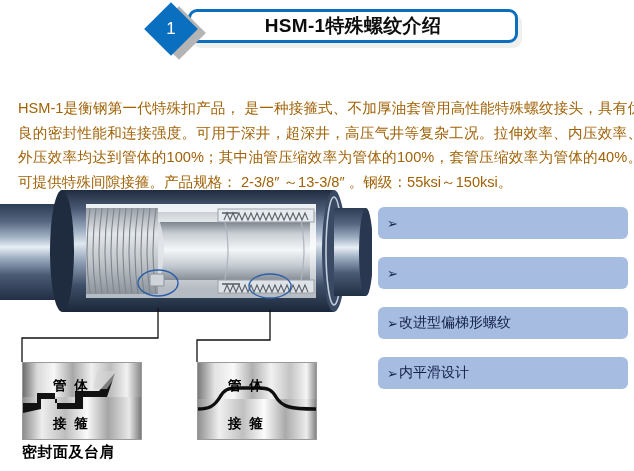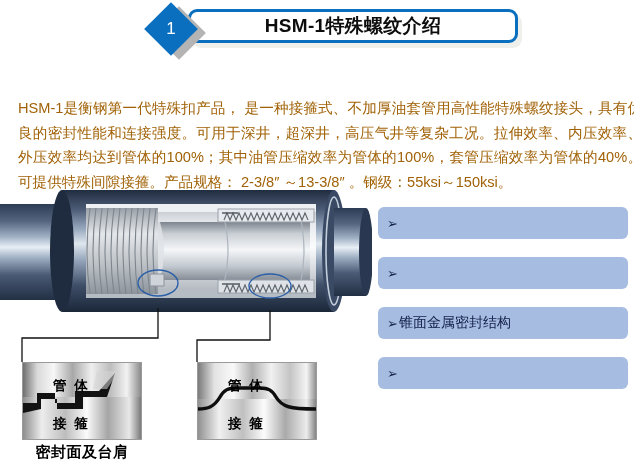--- a/index.html
+++ b/index.html
@@ -64,21 +64,21 @@
   
   .diagram{position:absolute;left:0;top:182px;width:372px;height:136px;}
 
   
   .callout{position:absolute;}
   .co-box{
     width:120px;height:78px;position:relative;overflow:hidden;
     border:1px solid #9a9a9a;box-sizing:border-box;
   }
   .co-cap{
-    text-align:center;font-size:15px;font-weight:bold;color:#000;
+    text-align:left;font-size:15px;font-weight:bold;color:#000;
     margin-top:3px;letter-spacing:.5px;
   }
   .co-lbl{
     position:absolute;font-size:13.5px;font-weight:bold;color:#000;
     letter-spacing:2px;white-space:nowrap;
   }
 </style>
 </head>
 <body>
 
@@ -282,20 +282,21 @@
 
   <div class="bullets">
     <div class="bullet">
       <span class="arw">➢</span>
     </div>
     <div class="bullet">
       <span class="arw">➢</span>
     </div>
     <div class="bullet">
       <span class="arw">➢</span>
-      <span>锥面金属密封结构</span>
+      <span>改进型偏梯形螺纹</span>
     </div>
     <div class="bullet">
       <span class="arw">➢</span>
+      <span>内平滑设计</span>
     </div>
   </div>
 
 </div>
 
 </body></html>

